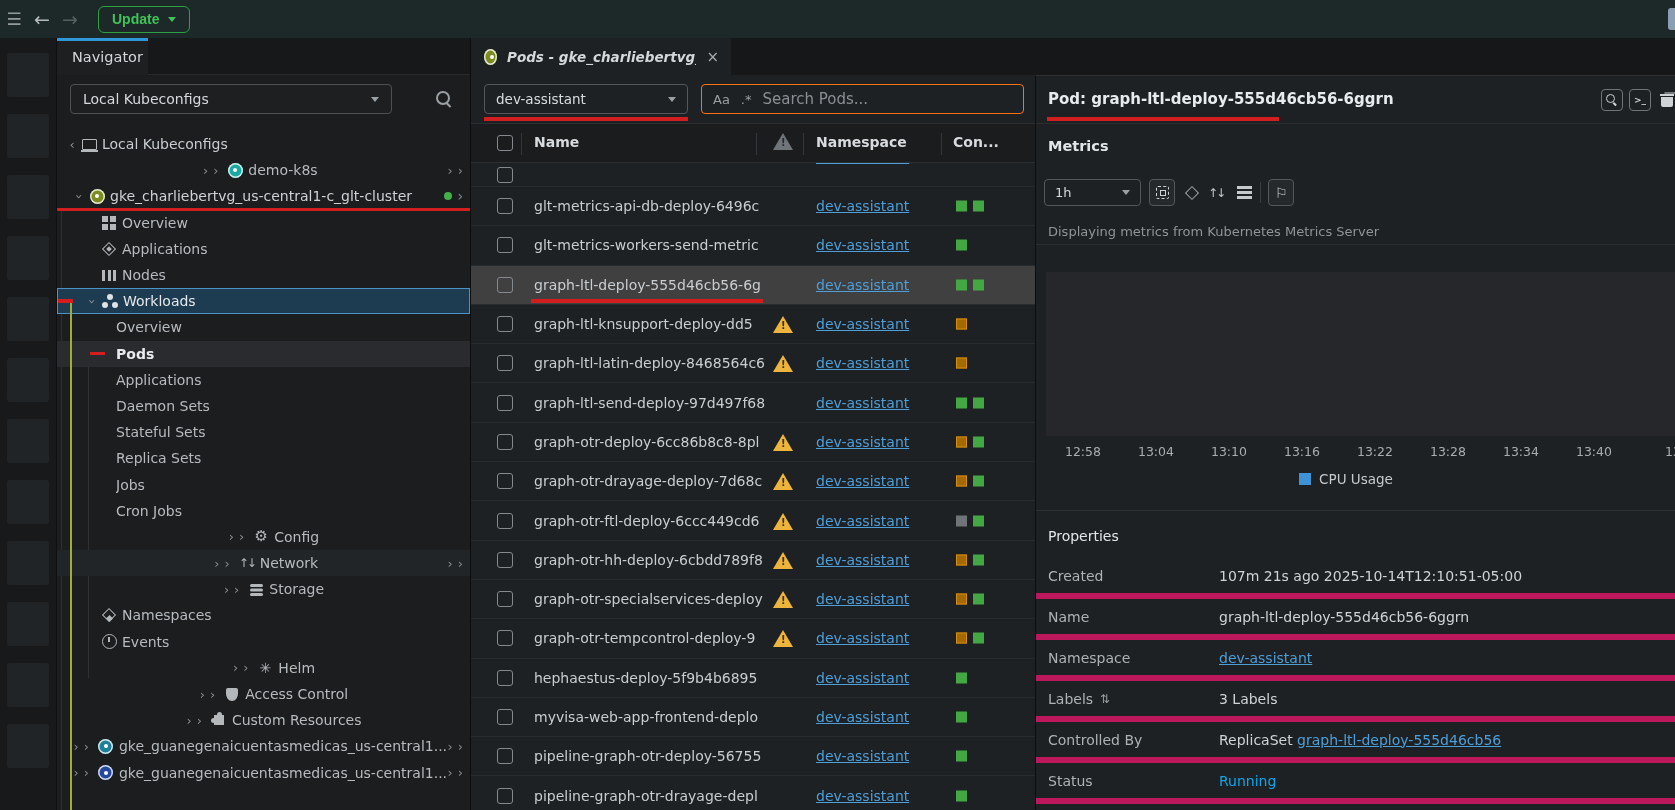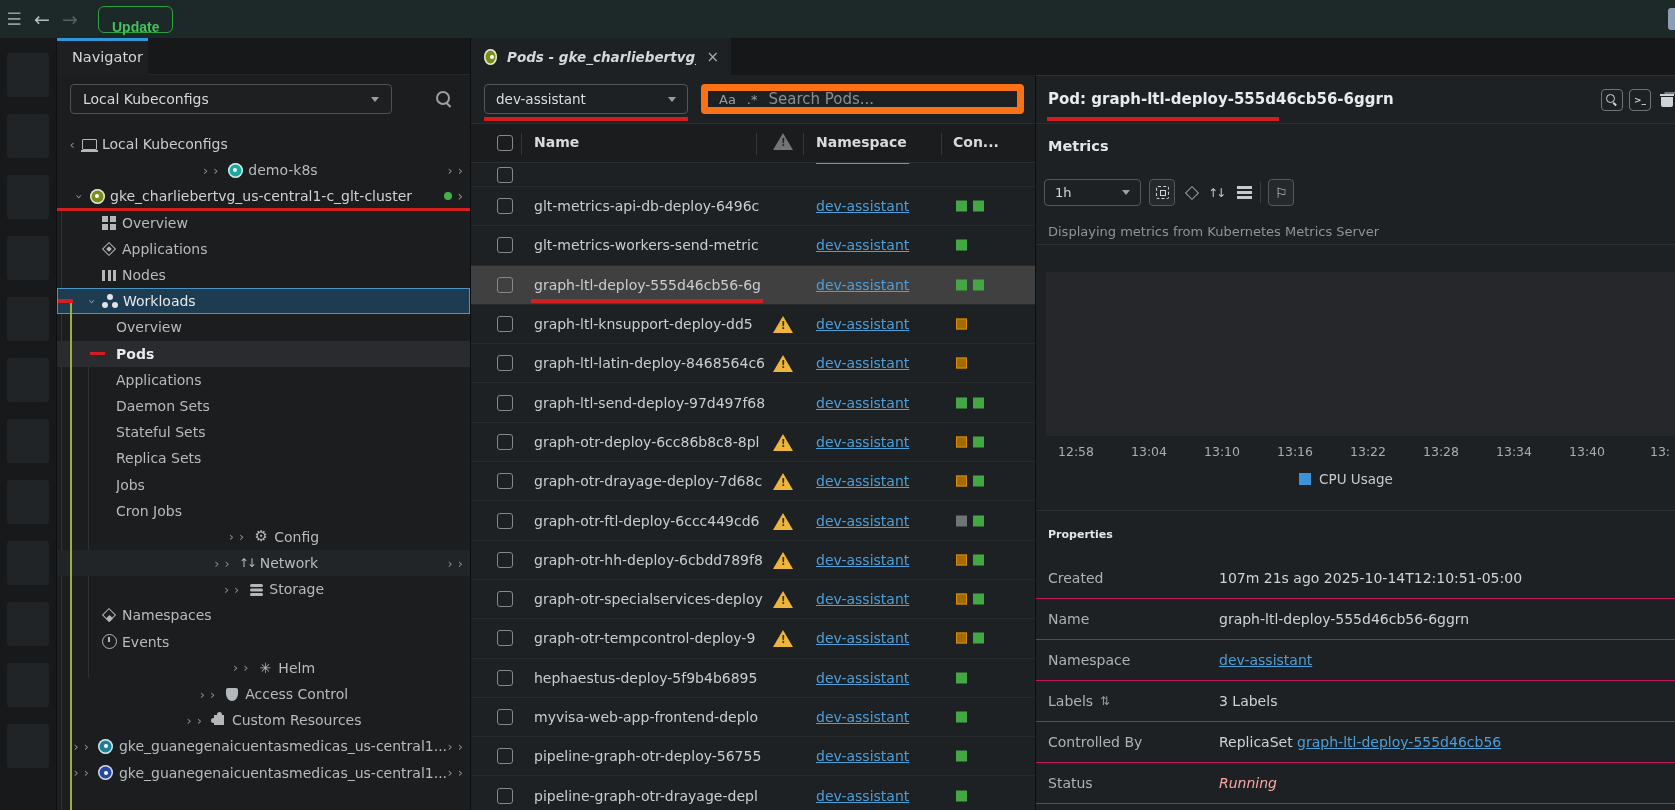--- a/index.html
+++ b/index.html
@@ -4,22 +4,22 @@
 <style>
   * { margin:0; padding:0; box-sizing:border-box; }
   html,body { width:1675px; height:810px; overflow:hidden; background:#1e2123;
     font-family:"DejaVu Sans","Liberation Sans",sans-serif; color:#c3c7ca; font-size:14px; }
 
   
   #topbar { position:absolute; left:0; top:0; width:1675px; height:38px; background:#1d2928; display:flex; align-items:center; }
   .tb-ic { width:28px; text-align:center; font-size:17px; color:#949a9a; cursor:pointer; }
   #back-arrow { color:#b6bcbc; font-size:19px; }
   #fwd-arrow { color:#566060; font-size:19px; }
-  #update-btn { margin-left:14px; height:27px; padding:12px 13px; border:1px solid #2da044; border-radius:6px;
-    background:transparent; color:#41c25a; font-size:14px; font-weight:600; display:flex; align-items:center; gap:9px; cursor:pointer;flex-direction:column; }
+  #update-btn { margin-left:14px; height:27px; padding:0 13px; border:1px solid #2da044; border-radius:6px;
+    background:transparent; color:#41c25a; font-size:14px; font-weight:600; display:flex; align-items:center; gap:9px; cursor:pointer; }
   .caret-dn { width:0; height:0; border-left:4px solid transparent; border-right:4px solid transparent; border-top:5px solid #41c25a; }
   #tr-partial { position:absolute; right:0; top:8px; width:7px; height:22px; background:#9fb3cc; border-radius:3px 0 0 3px; opacity:.85; }
   #nav-tab-indicator { position:absolute; left:57px; top:38px; width:91px; height:3px; background:#2f98d8; z-index:5; }
 
   
   #leftstrip { position:absolute; left:0; top:38px; width:57px; height:772px; background:#17191a; border-right:1px solid #0e0f10; }
   #leftstrip i { display:block; width:42px; height:44px; margin:17px auto 0; background:#212426; border-radius:3px; }
   #leftstrip i:first-child { margin-top:15px; }
 
   
@@ -105,21 +105,21 @@
   .k8s-tab-icon::after { content:""; position:absolute; left:6px; top:6px; width:4px; height:4px; border-radius:50%; background:#fff; }
   #pods-tab .ttl { font-style:italic; font-weight:600; font-size:13.5px; color:#d5d8da; max-width:190px; overflow:hidden; white-space:nowrap; }
   #pods-tab .close { margin-left:auto; margin-right:12px; color:#a6aaad; font-size:15px; cursor:pointer; }
 
   
   #pods { position:absolute; left:470px; top:75px; width:565px; height:735px; background:#1e2123; border-left:1px solid #0c0d0e; overflow:hidden; }
   #ns-select { position:absolute; left:13px; top:9px; width:204px; height:30px; border:1px solid #54575a; border-radius:4px;
     display:flex; align-items:center; padding:0 11px; color:#dadde0; font-size:13.5px; cursor:pointer; background:#1e2123; }
   #ns-select .caret-dn { margin-left:auto; border-top-color:#9aa0a4; }
   #ns-anno { position:absolute; left:13px; top:42px; width:204px; height:3.5px; background:#d21e1e; }
-  #pods-search { position:absolute; left:230px; top:9px; width:323px; height:30px; border:7px solid #f97316; border-radius:4px;
+  #pods-search { position:absolute; left:230px; top:9px; width:323px; height:30px; border:1px solid #f97316; border-radius:4px;
     display:flex; align-items:center; padding:0 11px; gap:11px; }
   #pods-search .tog { color:#9a9ea1; font-size:13px; cursor:pointer; }
   #pods-search input { background:transparent; border:none; outline:none; color:#c3c7ca; font-size:15px; width:190px;
     font-family:"DejaVu Sans","Liberation Sans",sans-serif; }
   #pods-search input::placeholder { color:#8b8f93; }
 
   #thead { position:absolute; left:0; top:48px; width:565px; height:40px; background:#1a1c1e; border-top:1px solid #2c2f32; border-bottom:1px solid #2c2f32; }
   #thead .hname { position:absolute; left:63px; top:10px; font-weight:600; color:#d8dbde; }
   #thead .hns { position:absolute; left:345px; top:10px; font-weight:600; color:#d8dbde; }
   #thead .hcon { position:absolute; left:482px; top:10px; font-weight:600; color:#d8dbde; }
@@ -177,35 +177,35 @@
   .ic-cpu::after { content:""; position:absolute; left:3px; top:3px; width:4px; height:4px; border:1px solid #cfd3d6; }
   .ic-mem { width:10px; height:10px; border:1.5px solid #9ea2a5; transform:rotate(45deg); }
   .ic-updown { font-size:12px; letter-spacing:-2px; color:#c6cacd; }
   .ic-rows { width:15px; height:13px; background:repeating-linear-gradient(#c6cacd 0 3px, transparent 3px 5px); }
   .msep { position:absolute; left:224px; top:106px; width:1px; height:21px; background:#3a3d40; }
   #d-note { position:absolute; left:12px; top:148px; font-size:13px; color:#909496; }
   #d-div1 { position:absolute; left:0; top:168px; width:640px; height:1px; background:#2c2f32; }
 
   #chartbox { position:absolute; left:10px; top:196px; width:630px; height:164px; background:#25272a; }
   #xticks { position:absolute; left:0; top:368px; width:640px; height:16px; }
-  .tick { position:absolute; top:0; width:50px; text-align:center; font-size:12.5px; color:#a9adb0; }
+  .tick { position:absolute; top:0; width:50px; text-align:right; font-size:12.5px; color:#a9adb0; }
   #legend { position:absolute; left:10px; top:395px; width:600px; display:flex; align-items:center; justify-content:center; gap:8px; }
   #legend .lsq { width:12px; height:12px; background:#3e92d6; }
   #legend .ltxt { font-size:13.5px; color:#c6cacc; }
   #d-div2 { position:absolute; left:0; top:434px; width:640px; height:1px; background:#2c2f32; }
 
-  #props-h { position:absolute; left:12px; top:452px; font-size:11px; font-weight:700; color:#e3e6e8; }
+  #props-h { position:absolute; left:12px; top:452px; font-size:14px; font-weight:400; color:#e3e6e8; }
   #props { position:absolute; left:0; top:482px; width:640px; }
-  .krow { position:relative; height:41px; border-bottom:1px solid #be185d; display:flex; align-items:center; }
+  .krow { position:relative; height:41px; border-bottom:6px solid #be185d; display:flex; align-items:center; }
   .klabel { position:absolute; left:12px; color:#aeb2b5; display:flex; align-items:center; gap:7px; }
   .sorti { display:none; color:#9a9ea1; font-size:12px; cursor:pointer; }
   .sorti.show { display:inline; }
   .kval { position:absolute; left:183px; color:#cfd3d6; white-space:nowrap; }
   .kv.link { color:#4e9ed8; text-decoration:underline; cursor:pointer; }
-  .kv.green { color:#fca5a5;font-style:italic; }
+  .kv.green { color:#0ea5e9; }
 </style>
 </head>
 <body>
 
 <div id="topbar">
   <span class="tb-ic">☰</span>
   <span class="tb-ic" id="back-arrow">←</span>
   <span class="tb-ic" id="fwd-arrow">→</span>
   <button id="update-btn">
     <span>Update</span>

